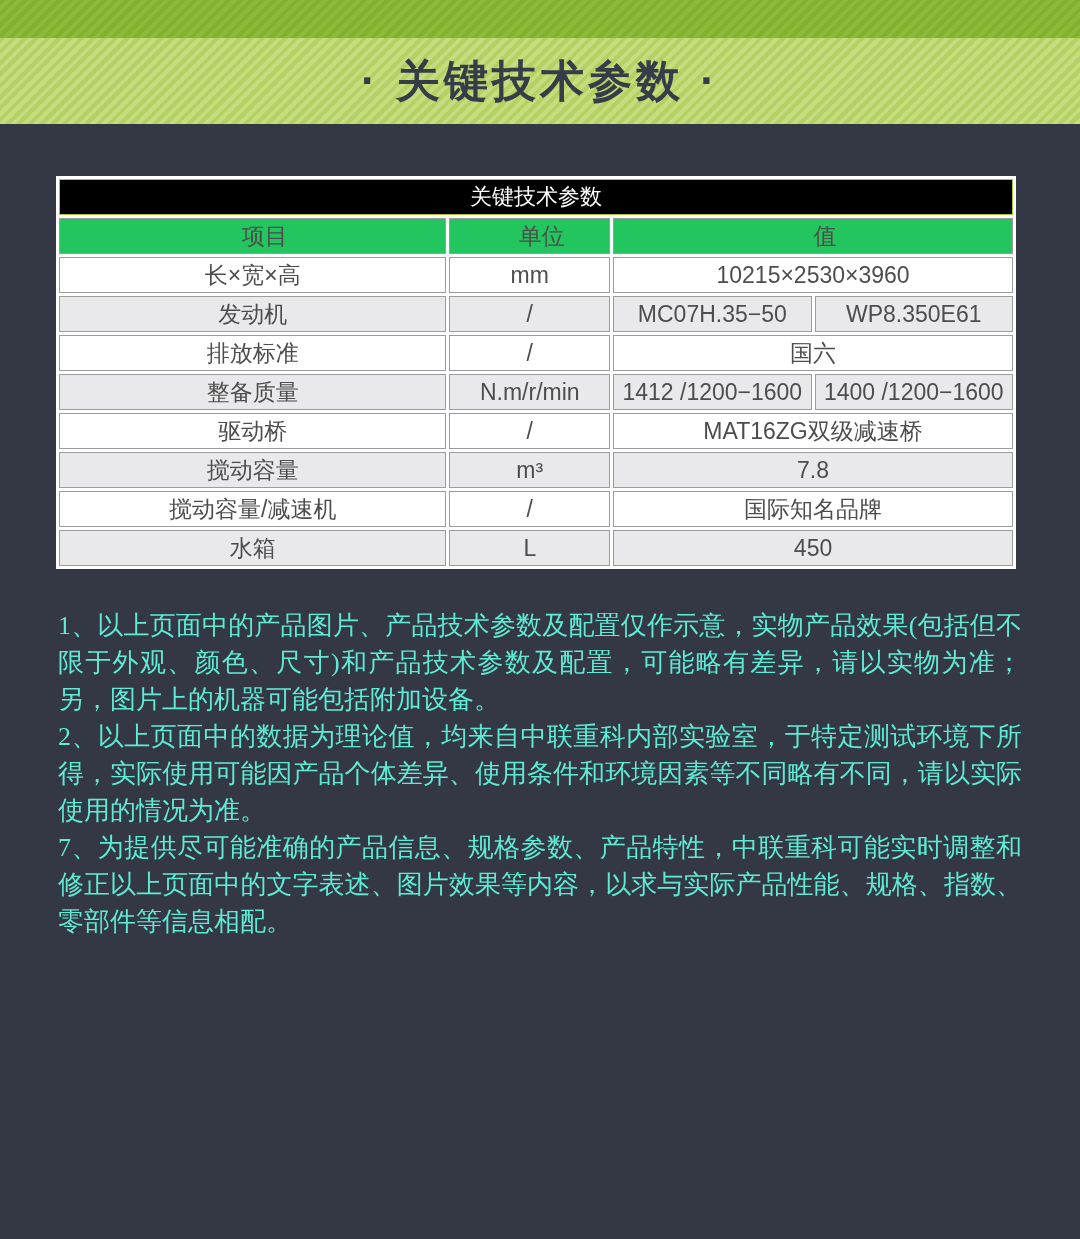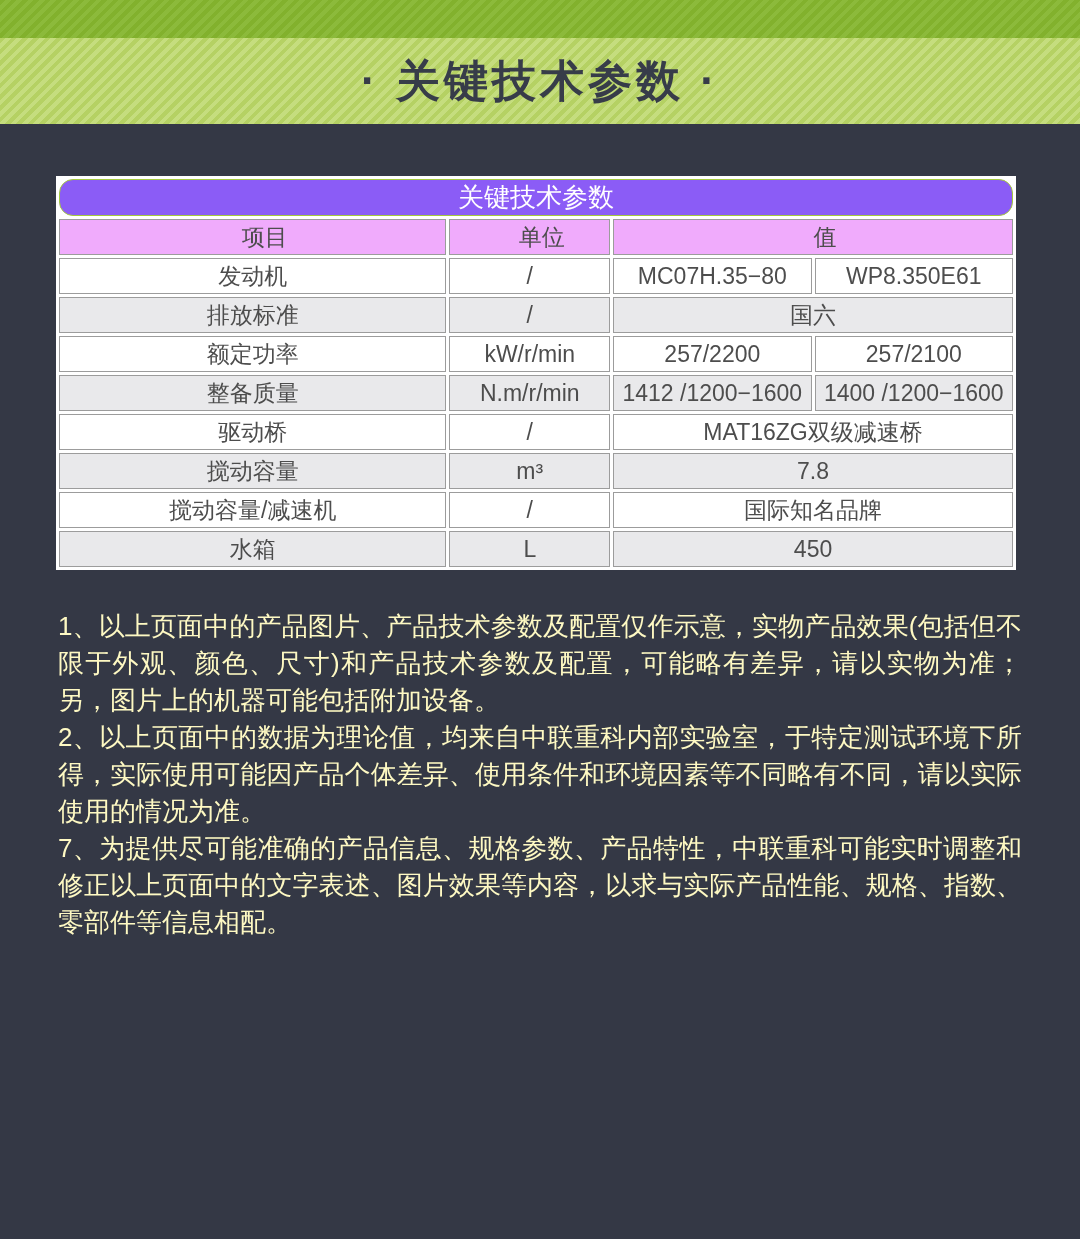--- a/index.html
+++ b/index.html
@@ -42,35 +42,35 @@
     padding: 0 4px;
     text-align: center;
     vertical-align: middle;
     border: 1px solid #9c9c9c;
     background: #ffffff;
     white-space: nowrap;
     overflow: hidden;
     font-weight: normal;
   }
   table.spec th.table-title {
-    background: #8b5cf6;
+    background: #000000;
     border-color: #a4c83e;
     color: #ffffff;
-    font-size: 26px;
-    border-radius: 14px;
+    font-size: 22px;
   }
-  table.spec th.colhead { background: #f0abfc; padding-left: 28px; }
+  table.spec th.colhead { background: #22c55e; padding-left: 28px; }
   table.spec tbody tr:nth-child(even) td { background: #e9e9eb; }
   
   .notes {
     margin: 38px 58px 0 58px;
-    color: #fef9c3;
+    color: #5eead4;
     font-size: 26px;
     line-height: 37px;
     text-align: justify;
+    font-family: Liberation Serif, serif;
   }
   .notes p { margin: 0; }
 </style>
 </head>
 <body>
 
 <div class="banner-top"></div>
 <div class="banner-main">
   <div class="banner-title">· 关键技术参数 ·</div>
 </div>
@@ -88,35 +88,34 @@
         <th class="table-title" colspan="4">关键技术参数</th>
       </tr>
       <tr>
         <th class="colhead">项目</th>
         <th class="colhead">单位</th>
         <th class="colhead" colspan="2">值</th>
       </tr>
     </thead>
     <tbody>
         <tr>
+          <td class="c-item">长×宽×高</td>
+          <td class="c-unit">mm</td>
+          <td class="c-val" colspan="2">10215×2530×3960</td>
+        </tr>
+        <tr>
           <td class="c-item">发动机</td>
           <td class="c-unit">/</td>
-          <td class="c-val">MC07H.35−80</td>
+          <td class="c-val">MC07H.35−50</td>
           <td class="c-val">WP8.350E61</td>
         </tr>
         <tr>
           <td class="c-item">排放标准</td>
           <td class="c-unit">/</td>
           <td class="c-val" colspan="2">国六</td>
-        </tr>
-        <tr>
-          <td class="c-item">额定功率</td>
-          <td class="c-unit">kW/r/min</td>
-          <td class="c-val">257/2200</td>
-          <td class="c-val">257/2100</td>
         </tr>
         <tr>
           <td class="c-item">整备质量</td>
           <td class="c-unit">N.m/r/min</td>
           <td class="c-val">1412 /1200−1600</td>
           <td class="c-val">1400 /1200−1600</td>
         </tr>
         <tr>
           <td class="c-item">驱动桥</td>
           <td class="c-unit">/</td>

